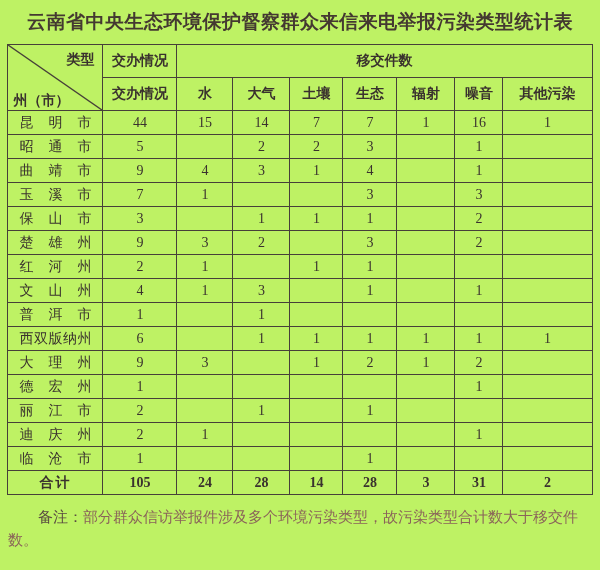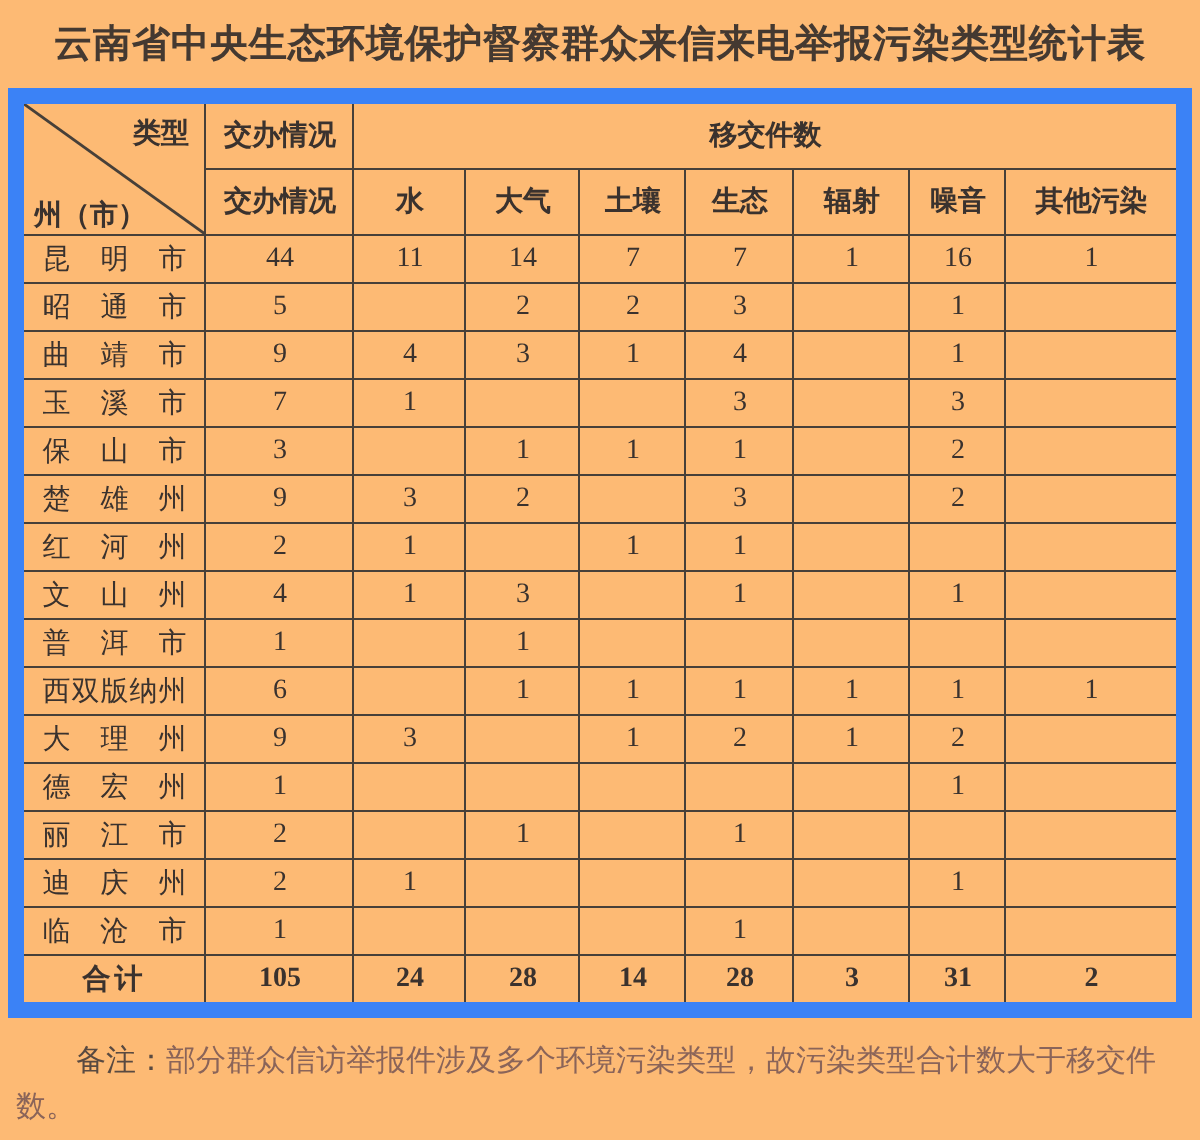--- a/index.html
+++ b/index.html
@@ -1,19 +1,19 @@
 <!DOCTYPE html>
 <html><head>
 <meta charset="utf-8">
 <style>
   html, body { margin:0; padding:0; background:#ffffff; }
   .page {
     position:relative;
     width:600px; height:570px;
-    background:#fdba74;
+    background:#bef264;
     font-family:"Liberation Serif","DejaVu Serif",serif;
     color:#3a322e;
     overflow:hidden;
   }
   .title {
     text-align:center;
     font-weight:bold;
     font-size:19px;
     letter-spacing:0.5px;
     padding-top:9px;
@@ -24,21 +24,21 @@
     font-weight:bold;
     font-size:18px;
     margin-top:4px;
     color:#443931;
   }
   table.stats {
     border-collapse:collapse;
     table-layout:fixed;
     width:584px;
     margin:9px auto 0 auto;
-    border:8px solid #3b82f6;
+    border:1px solid #3b82f6;
   }
   .stats th, .stats td {
     border:1px solid #474039;
     text-align:center;
     vertical-align:middle;
     font-size:14px;
     padding:0;
     overflow:hidden;
     white-space:nowrap;
   }
@@ -105,21 +105,21 @@
           <th>生态</th>
           <th>辐射</th>
           <th>噪音</th>
           <th>其他污染</th>
         </tr>
     </thead>
     <tbody id="table-body">
         <tr>
           <td><span class="region-label">昆明市</span></td>
           <td>44</td>
-          <td>11</td>
+          <td>15</td>
           <td>14</td>
           <td>7</td>
           <td>7</td>
           <td>1</td>
           <td>16</td>
           <td>1</td>
         </tr>
         <tr>
           <td><span class="region-label">昭通市</span></td>
           <td>5</td>

